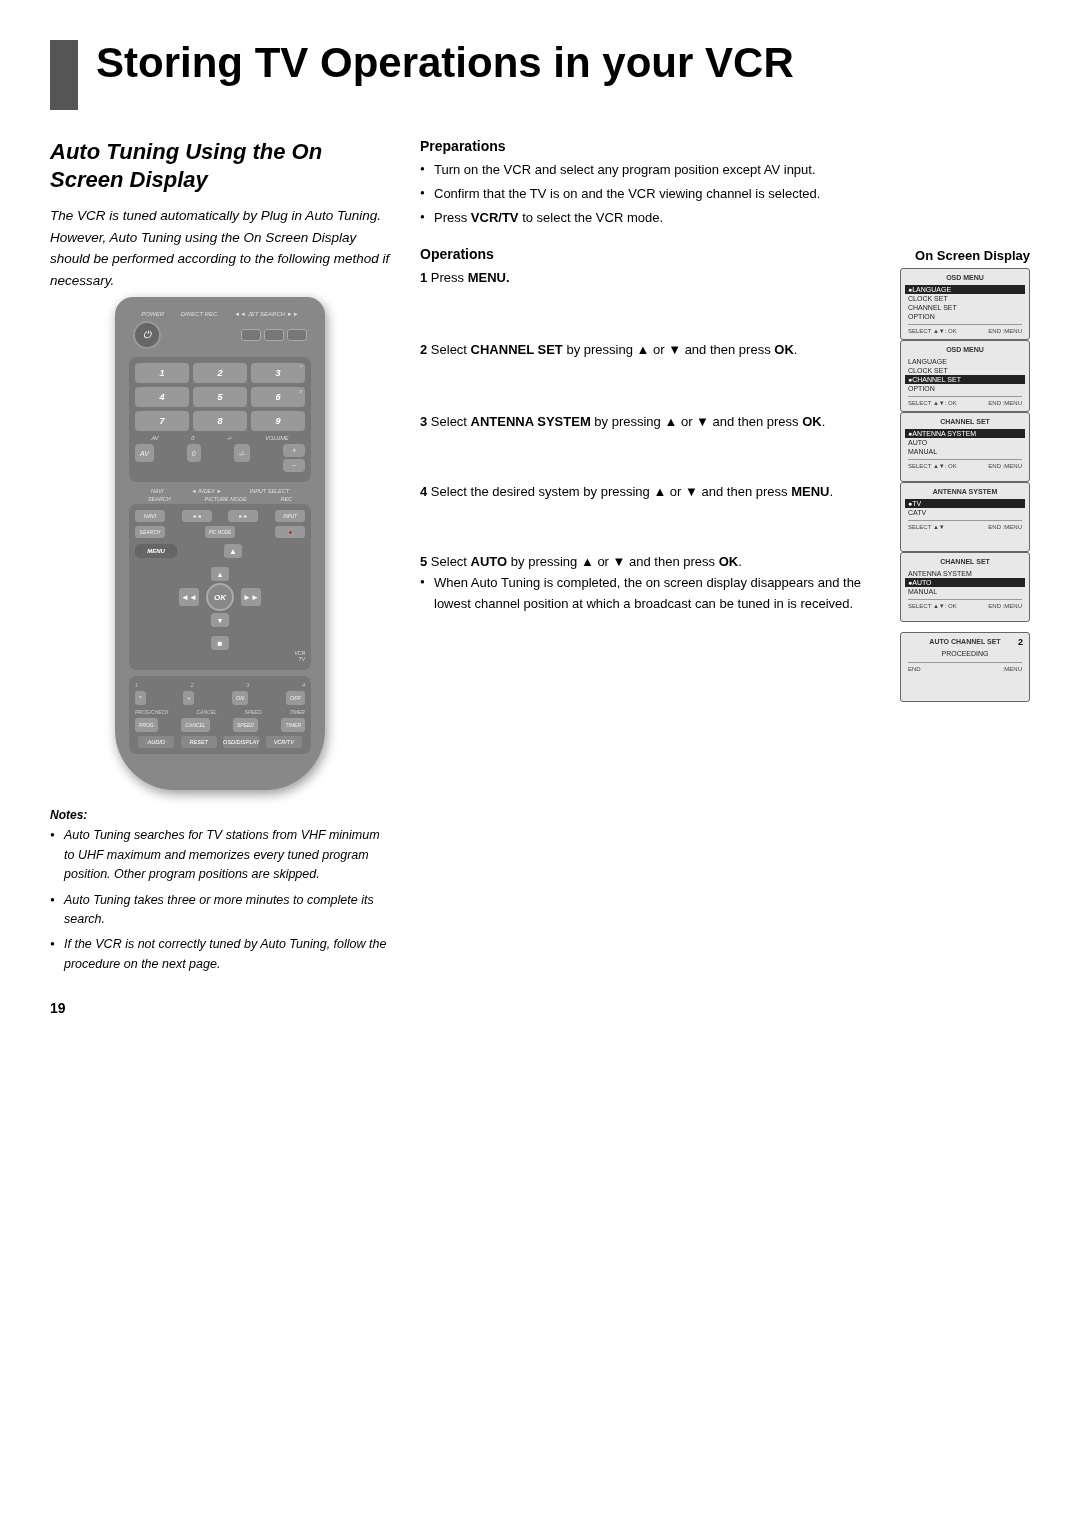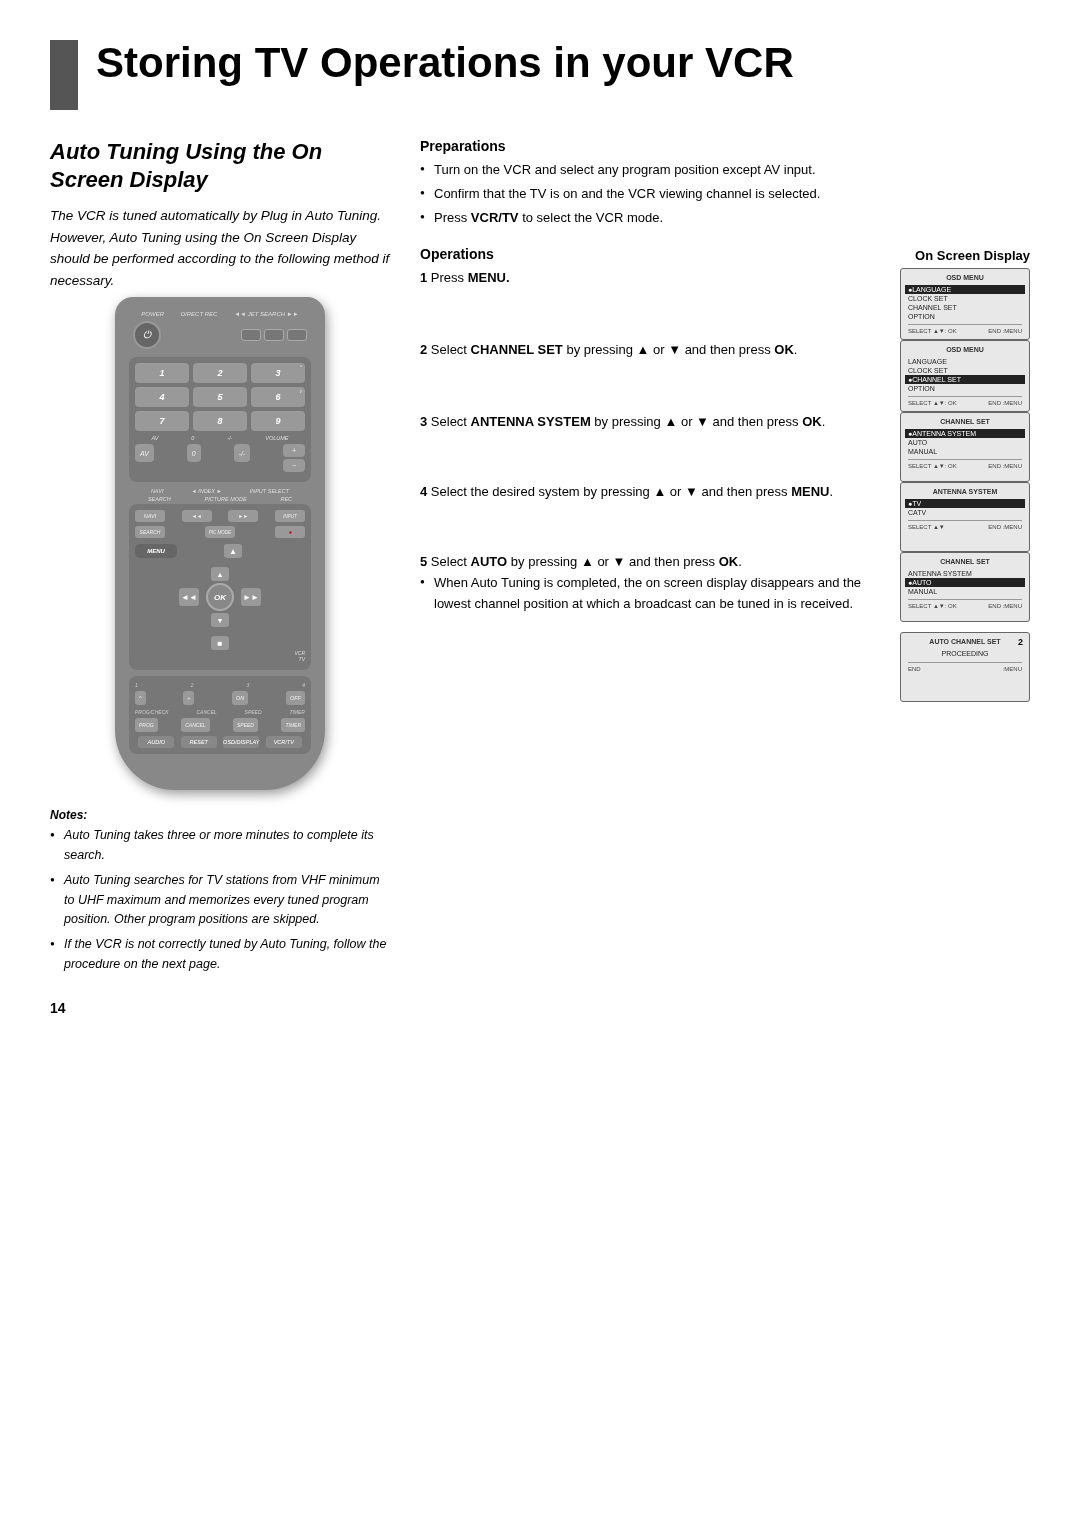--- a/index.html
+++ b/index.html
@@ -547,22 +547,22 @@
             <div class="color-btn" style="background:#888;">RESET</div>
             <div class="color-btn" style="background:#888;">OSD/DISPLAY</div>
             <div class="color-btn" style="background:#888;">VCR/TV</div>
           </div>
         </div>
       </div>
     </div>
 
     <div class="notes-section">
       <p class="notes-title">Notes:</p>
+      <div class="note-item">Auto Tuning searches for TV stations from VHF minimum to UHF maximum and memorizes every tuned program position. Other program positions are skipped.</div>
       <div class="note-item">Auto Tuning takes three or more minutes to complete its search.</div>
-      <div class="note-item">Auto Tuning searches for TV stations from VHF minimum to UHF maximum and memorizes every tuned program position. Other program positions are skipped.</div>
       <div class="note-item">If the VCR is not correctly tuned by Auto Tuning, follow the procedure on the next page.</div>
     </div>
   </div>
 
   <div class="right-col">
 
     <p class="preparations-title">Preparations</p>
     <div class="prep-item">Turn on the VCR and select any program position except AV input.</div>
     <div class="prep-item">Confirm that the TV is on and the VCR viewing channel is selected.</div>
     <div class="prep-item">Press <strong>VCR/TV</strong> to select the VCR mode.</div>
@@ -680,13 +680,13 @@
               </div>
             </div>
           </div>
         </div>
 
       </div>
     </div>
   </div>
 </div>
 
-<div class="page-number">14</div>
+<div class="page-number">19</div>
 
 </body></html>

